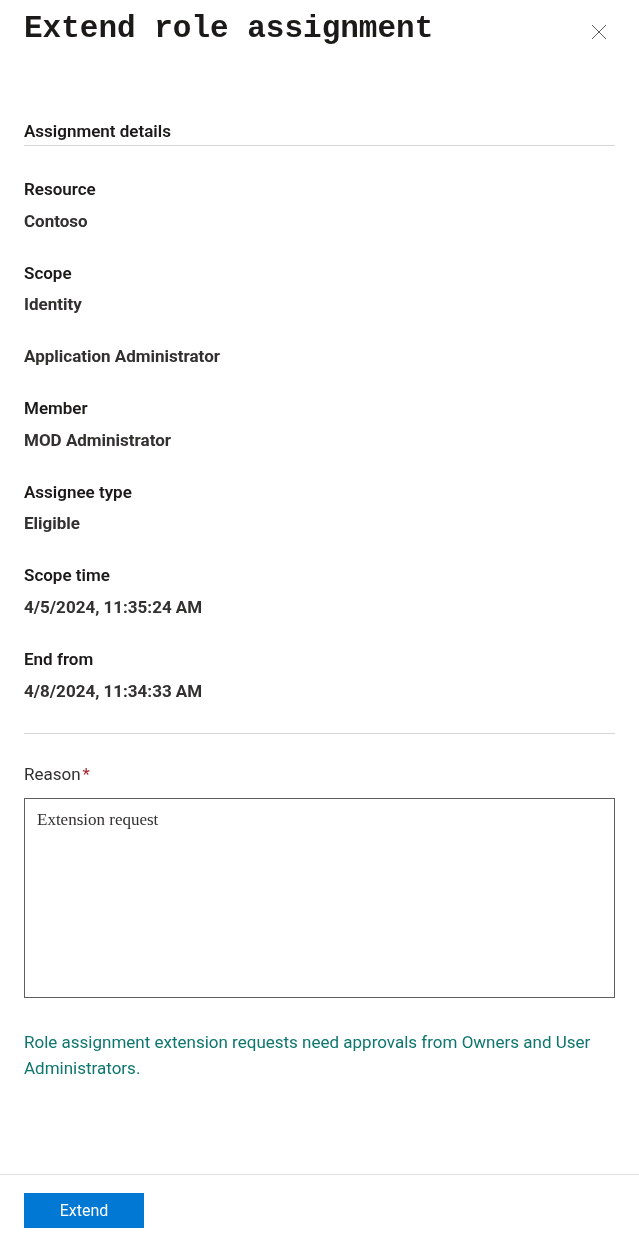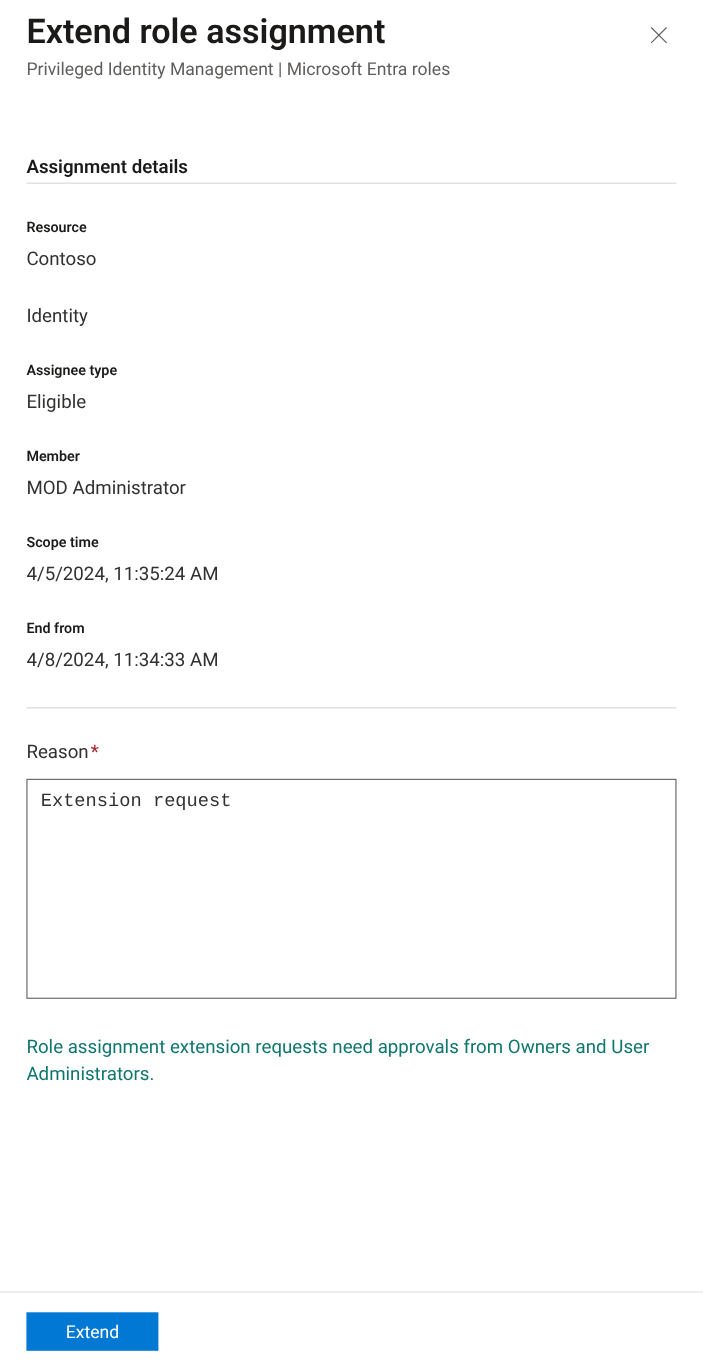--- a/index.html
+++ b/index.html
@@ -24,20 +24,21 @@
       justify-content: space-between;
     }
     .header-text {
       flex: 1;
     }
     .title {
       font-size: 31px;
       font-weight: 600;
       color: #1b1a19;
       line-height: 1.2;
+      font-family: Liberation Mono, monospace;
     }
     .subtitle {
       font-size: 16px;
       color: #605e5c;
       margin-top: 6px;
     }
     .close-btn {
       background: none;
       border: none;
       padding: 8px;
@@ -59,28 +60,28 @@
       padding-bottom: 4px;
       border-bottom: 1px solid #d6d6d6;
     }
     .detail-group {
       margin-top: 28px;
     }
     .detail-group.first {
       margin-top: 32px;
     }
     .detail-label {
-      font-size: 13px;
+      font-size: 17px;
       font-weight: 600;
       color: #1b1a19;
       line-height: 1.4;
     }
     .detail-value {
       font-size: 17px;
-      font-weight: 400;
+      font-weight: 700;
       color: #323130;
       margin-top: 8px;
       line-height: 1.4;
     }
     .divider {
       border: none;
       border-top: 1px solid #d6d6d6;
       margin-top: 30px;
     }
     .reason-group {
@@ -93,21 +94,21 @@
     }
     .required {
       color: #a4262c;
       margin-left: 2px;
     }
     .reason-textarea {
       width: 100%;
       height: 200px;
       margin-top: 14px;
       padding: 10px 12px;
-      font-family: Liberation Mono, monospace;
+      font-family: Liberation Serif, serif;
       font-size: 17px;
       color: #323130;
       border: 1px solid #605e5c;
       background: #ffffff;
       resize: none;
       outline: none;
       line-height: 1.3;
     }
     .info-text {
       font-size: 17px;
@@ -135,54 +136,55 @@
     }
   </style>
 </head>
 <body>
 
 <div class="panel">
 
   <div class="header">
     <div class="header-text">
       <h1 class="title">Extend role assignment</h1>
-      <div class="subtitle">Privileged Identity Management | Microsoft Entra roles</div>
     </div>
     <button class="close-btn">
       <span>
         <svg viewBox="0 0 16 16">
             <line x1="1" y1="1" x2="15" y2="15"></line>
             <line x1="15" y1="1" x2="1" y2="15"></line>
           </svg>
       </span>
     </button>
   </div>
 
   <h2 class="section-title">Assignment details</h2>
 
   <div class="detail-group first">
     <div class="detail-label">Resource</div>
     <div class="detail-value">Contoso</div>
   </div>
 
   <div class="detail-group">
+    <div class="detail-label">Scope</div>
     <div class="detail-value">Identity</div>
   </div>
 
   <div class="detail-group">
+    <div class="detail-value">Application Administrator</div>
+  </div>
+
+  <div class="detail-group">
+    <div class="detail-label">Member</div>
+    <div class="detail-value">MOD Administrator</div>
   </div>
 
   <div class="detail-group">
     <div class="detail-label">Assignee type</div>
     <div class="detail-value">Eligible</div>
-  </div>
-
-  <div class="detail-group">
-    <div class="detail-label">Member</div>
-    <div class="detail-value">MOD Administrator</div>
   </div>
 
   <div class="detail-group">
     <div class="detail-label">Scope time</div>
     <div class="detail-value">4/5/2024, 11:35:24 AM</div>
   </div>
 
   <div class="detail-group">
     <div class="detail-label">End from</div>
     <div class="detail-value">4/8/2024, 11:34:33 AM</div>

